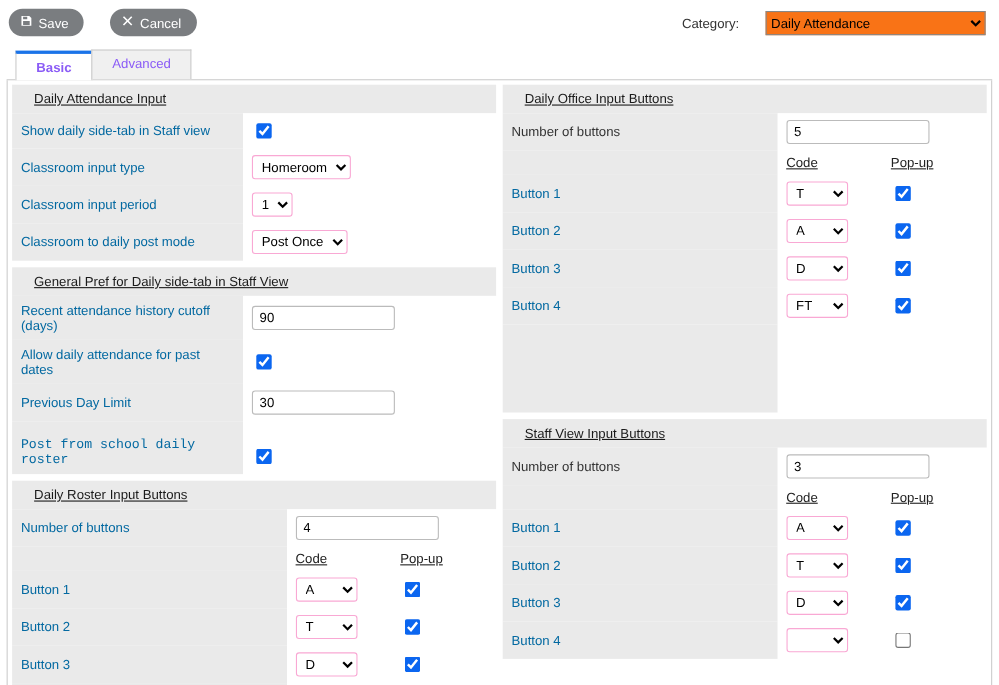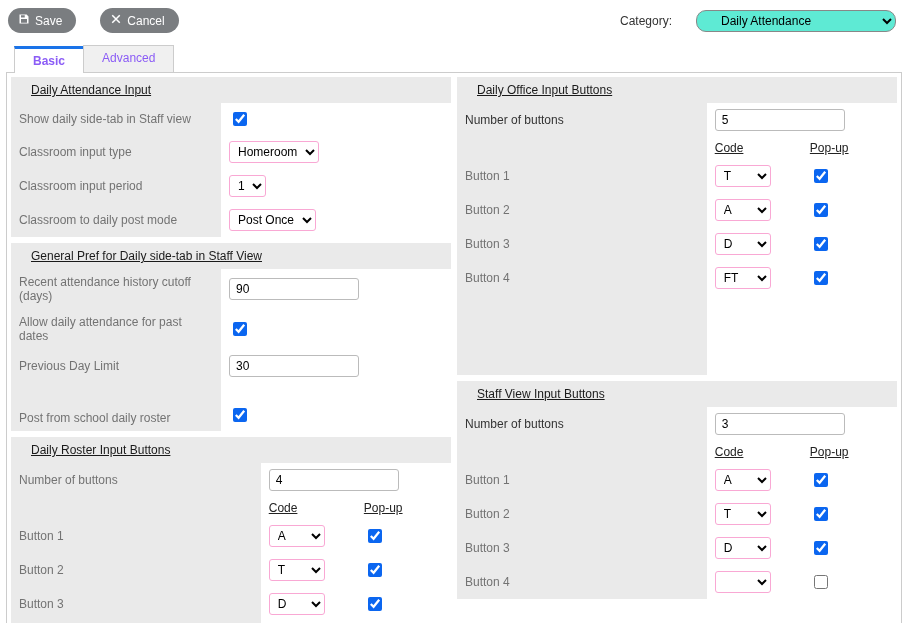--- a/index.html
+++ b/index.html
@@ -28,25 +28,25 @@
     cursor: pointer;
     display: inline-flex;
     align-items: center;
     gap: 5px;
   }
   .pill-btn svg { width: 12px; height: 12px; fill: #fff; }
   .topbar-right { display: flex; align-items: center; gap: 24px; padding-right: 4px;}
   .topbar-right label { font-size: 12px; }
   .cat-select {
     font-size: 12px;
-    padding: 2px 20px;
+    padding: 2px 0;
     border: 1px solid #888;
-    border-radius: 10px;
+    border-radius: 0;
     min-width: 200px;
-    background: #5eead4;
+    background: #f97316;
   }
   .tabs {
     display: flex;
     border-bottom: 1px solid #ccc;
     margin-top: 4px;
     padding-left: 8px;
   }
   .tab {
     padding: 5px 18px;
     font-size: 12px;
@@ -78,21 +78,21 @@
     gap: 6px;
   }
   .form-table {
     width: 100%;
     border-collapse: collapse;
   }
   .form-table td {
     padding: 6px 8px;
     vertical-align: middle;
   }
-  .label-col { width: 210px; background: #eaeaea; color: #737373; }
+  .label-col { width: 210px; background: #eaeaea; color: #0369a1; }
   .label-col-r { width: 140px; background: #eaeaea; color: #333; }
   .ctrl-col { background: #fff; }
   .section-hdr {
     background: #eaeaea;
     font-weight: 400;
     text-decoration: underline;
     color: #1a1a1a;
   }
   .section-hdr td { padding: 6px 20px; }
   input[type="text"] {
@@ -189,21 +189,21 @@
       </tr>
       <tr>
         <td class="label-col">Allow daily attendance for past dates</td>
         <td class="ctrl-col"><input type="checkbox" class="chk" checked="" style=""></td>
       </tr>
       <tr>
         <td class="label-col">Previous Day Limit</td>
         <td class="ctrl-col"><input type="text" value="30" style=""></td>
       </tr>
       <tr>
-        <td class="label-col" style="height:48px;vertical-align:bottom;">Post from school daily roster</td>
+        <td class="label-col" style="height:48px;vertical-align:bottom;font-family:Liberation Mono, monospace;">Post from school daily roster</td>
         <td class="ctrl-col" style="vertical-align:bottom;"><input type="checkbox" class="chk" checked="" style=""></td>
       </tr>
     </tbody>
       </table>
 
     <table class="form-table">
       <tbody>
           <tr class="section-hdr">
             <td colspan="3">Daily Roster Input Buttons</td>
           </tr>

